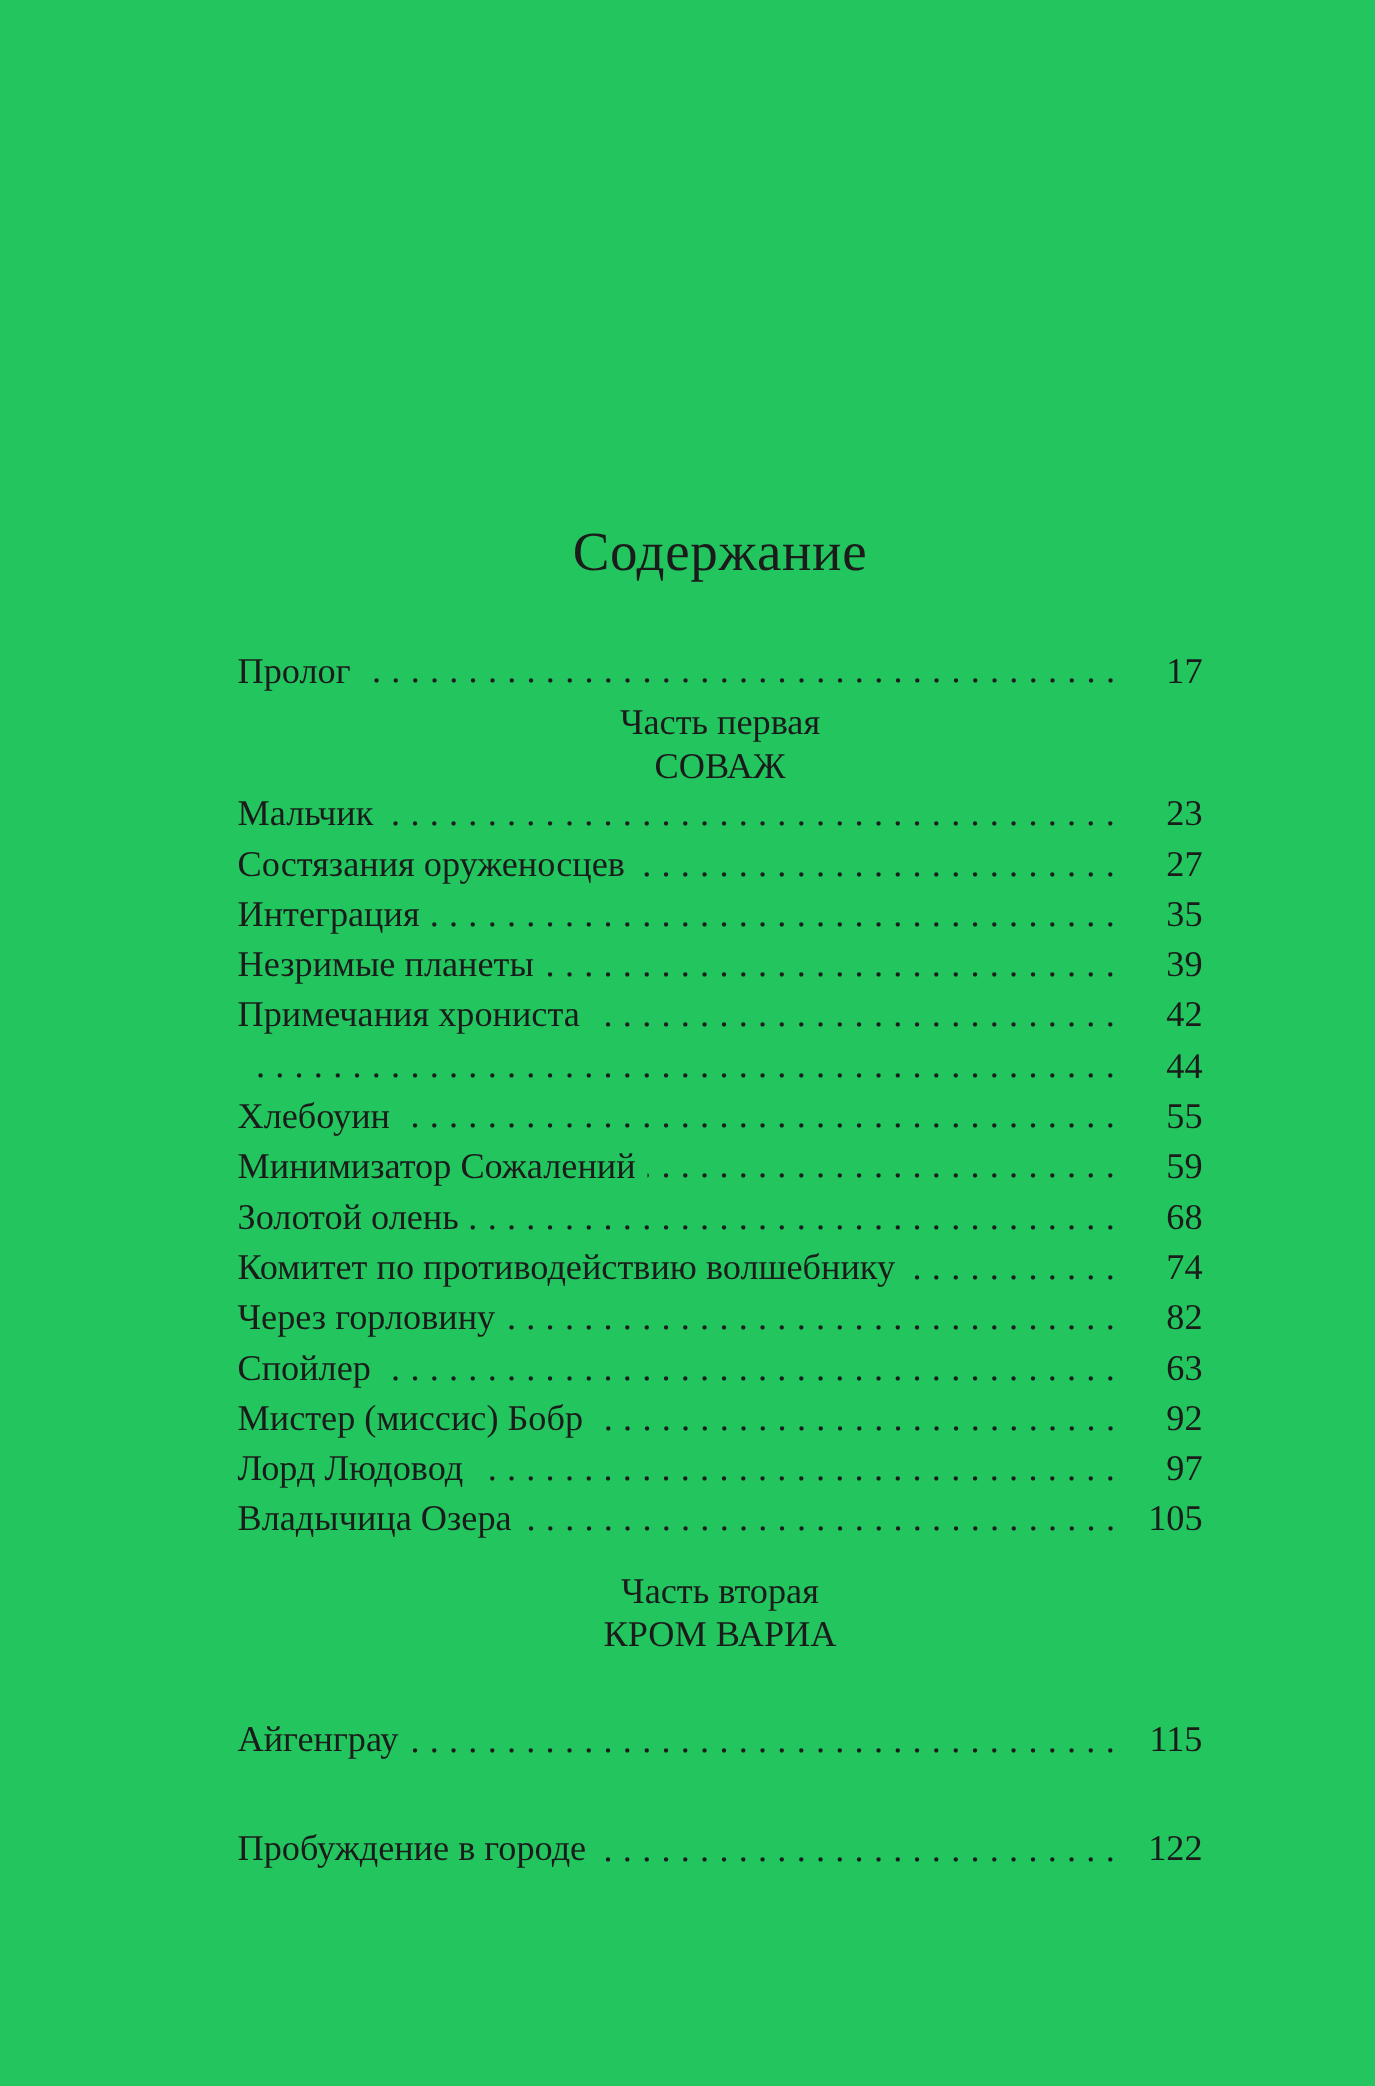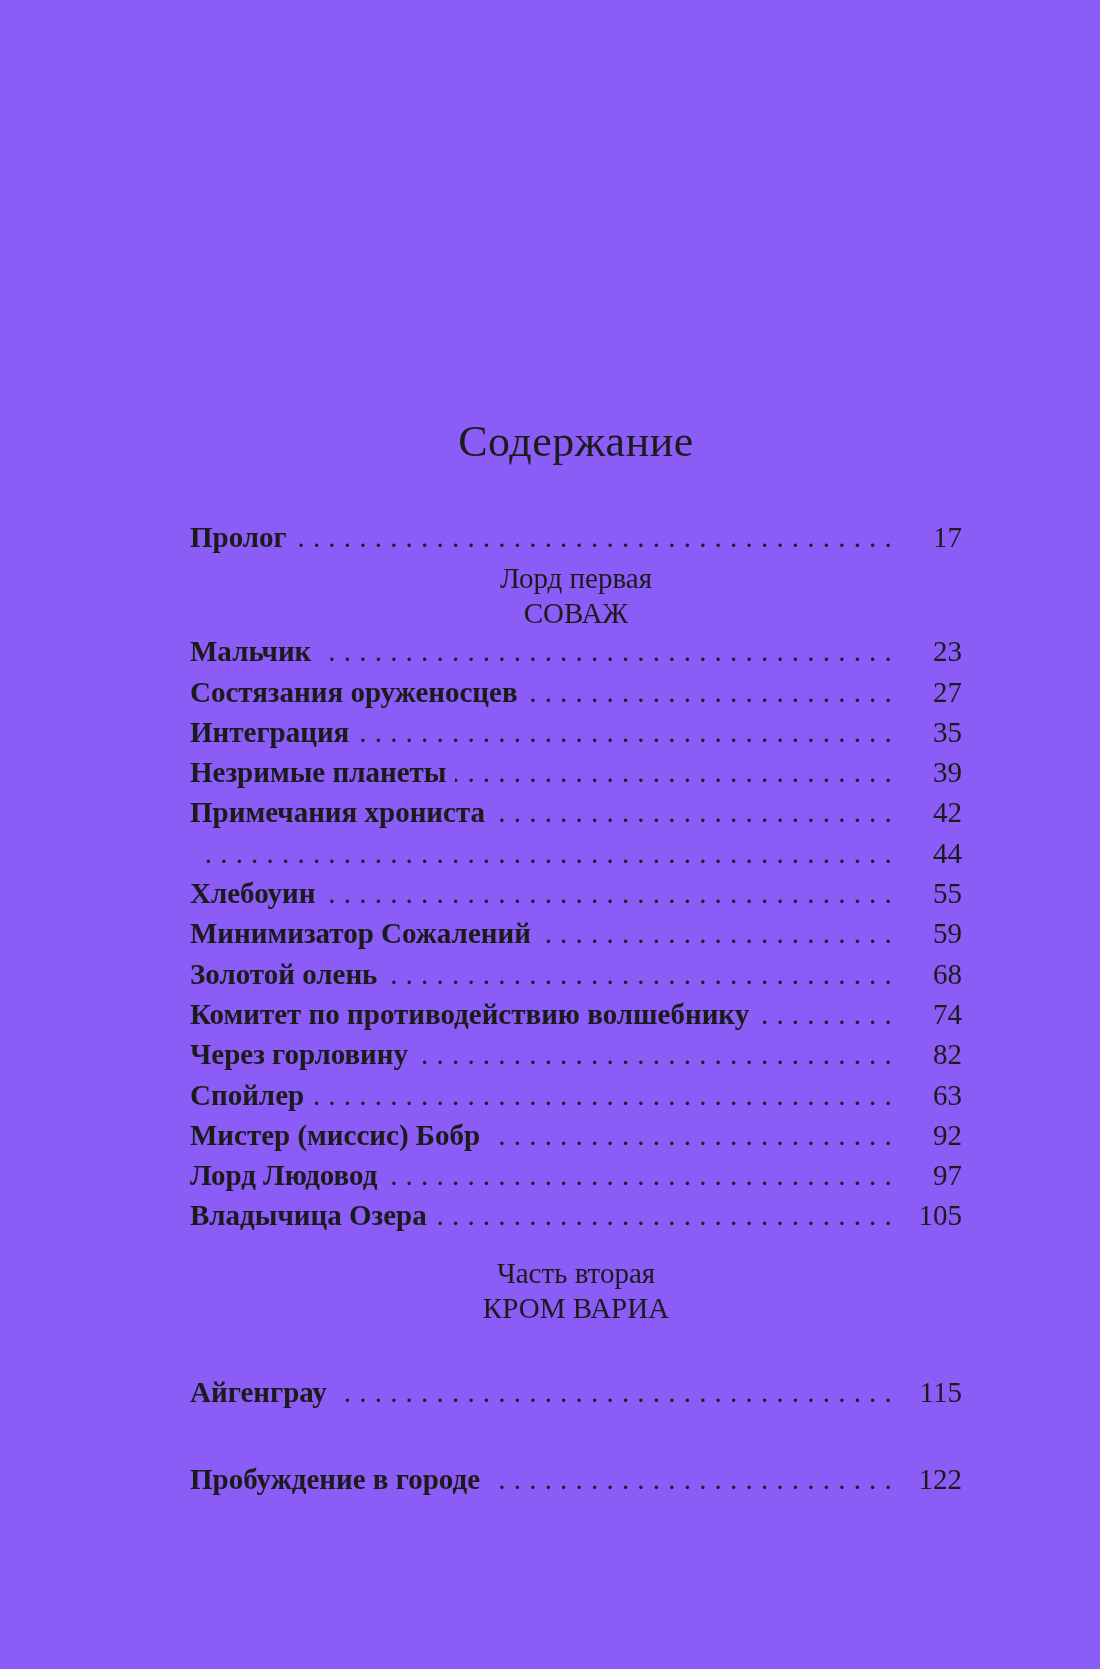--- a/index.html
+++ b/index.html
@@ -8,21 +8,21 @@
     width: 1100px;
     height: 1669px;
     position: relative;
     font-family: "Liberation Serif", "DejaVu Serif", serif;
     color: #1b1b1b;
     overflow: hidden;
   }
   .page {
     position: absolute;
     inset: 0;
-    background: #8b5cf6;
+    background: #22c55e;
   }
   .title {
     position: absolute;
     top: 418px;
     left: 190px;
     width: 772px;
     text-align: center;
     font-size: 44px;
     font-weight: 400;
     line-height: 48px;
@@ -40,21 +40,21 @@
     align-items: baseline;
     line-height: 40.3px;
     height: 40.3px;
     white-space: nowrap;
   }
   .row2 {
     line-height: 42px;
     height: 42px;
     margin-top: 45px;
   }
-  .label { flex: 0 0 auto; font-weight: bold; }
+  .label { flex: 0 0 auto; }
   .dots {
     flex: 1 1 auto;
     overflow: hidden;
     white-space: nowrap;
     direction: rtl;
     margin: 0 10px 0 9px;
     color: #1d1d1d;
   }
   .dots::after {
     content: "................................................................";
@@ -81,21 +81,21 @@
 
   <div class="toc">
 
     <div class="row">
       <span class="label">Пролог</span>
       <span class="dots"></span>
       <span class="num">17</span>
     </div>
 
     <div class="part-heading">
-      <div>Лорд первая</div>
+      <div>Часть первая</div>
       <div>СОВАЖ</div>
     </div>
 
     <div class="row">
       <span class="label">Мальчик</span>
       <span class="dots"></span>
       <span class="num">23</span>
     </div>
     <div class="row">
       <span class="label">Состязания оруженосцев</span>

